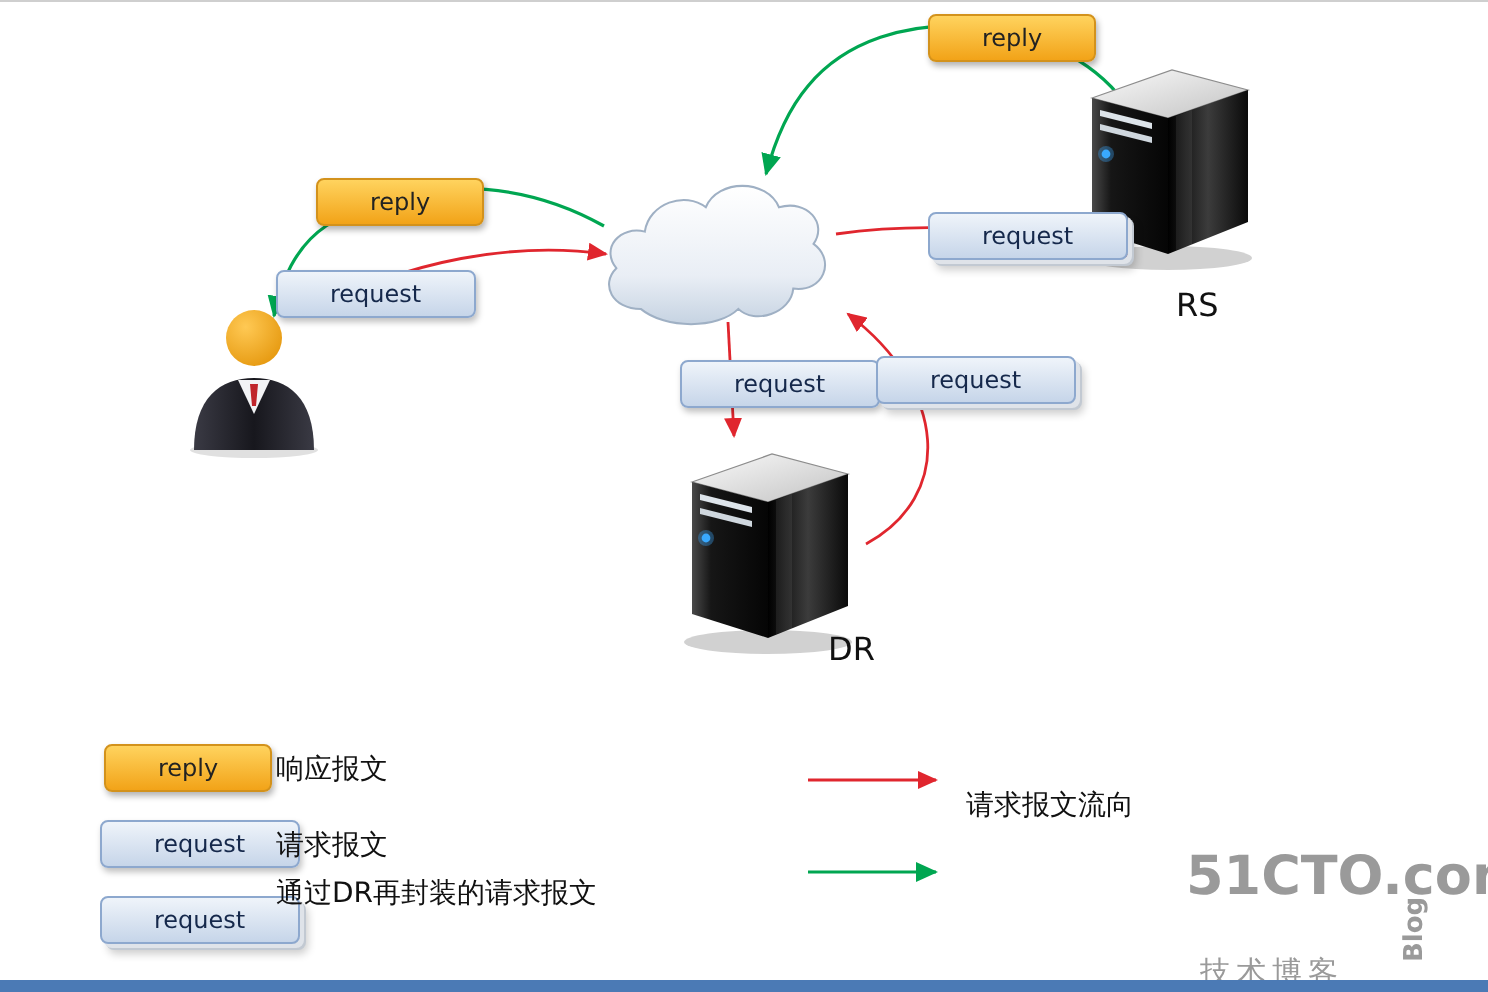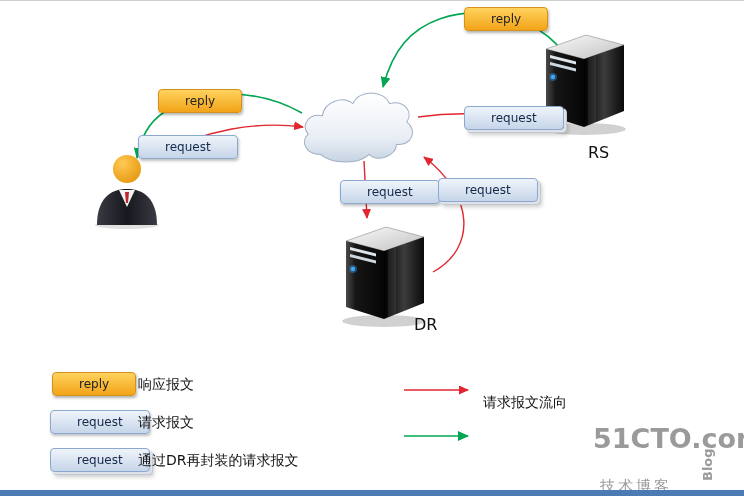--- a/index.html
+++ b/index.html
@@ -147,21 +147,21 @@
   <div class="badge badge-request stacked" style="left:438px;top:177px;">request</div>
   <div class="badge badge-request stacked" style="left:464px;top:105px;">request</div>
 
   <div class="badge badge-reply" style="left:52px;top:371px;">reply</div>
   <div class="legend-label" style="left:138px;top:375px;font-family:Liberation Serif, serif;">响应报文</div>
 
   <div class="badge badge-request" style="left:50px;top:409px;">request</div>
   <div class="legend-label" style="left:138px;top:413px;">请求报文</div>
 
   <div class="badge badge-request stacked" style="left:50px;top:447px;">request</div>
-  <div class="legend-label" style="left:138px;top:451px;">通过DR再封装的请求报文</div>
+  <div class="legend-label" style="left:138px;top:437px;">通过DR再封装的请求报文</div>
 
   <div class="legend-label" style="left:483px;top:393px;">请求报文流向</div>
 
   <div class="wm wm-brand">51CTO.com</div>
   <div class="wm wm-tag">技术博客</div>
   <div class="wm wm-blog">Blog</div>
 
   <div class="bottom-bar"></div>
 </div>
 

